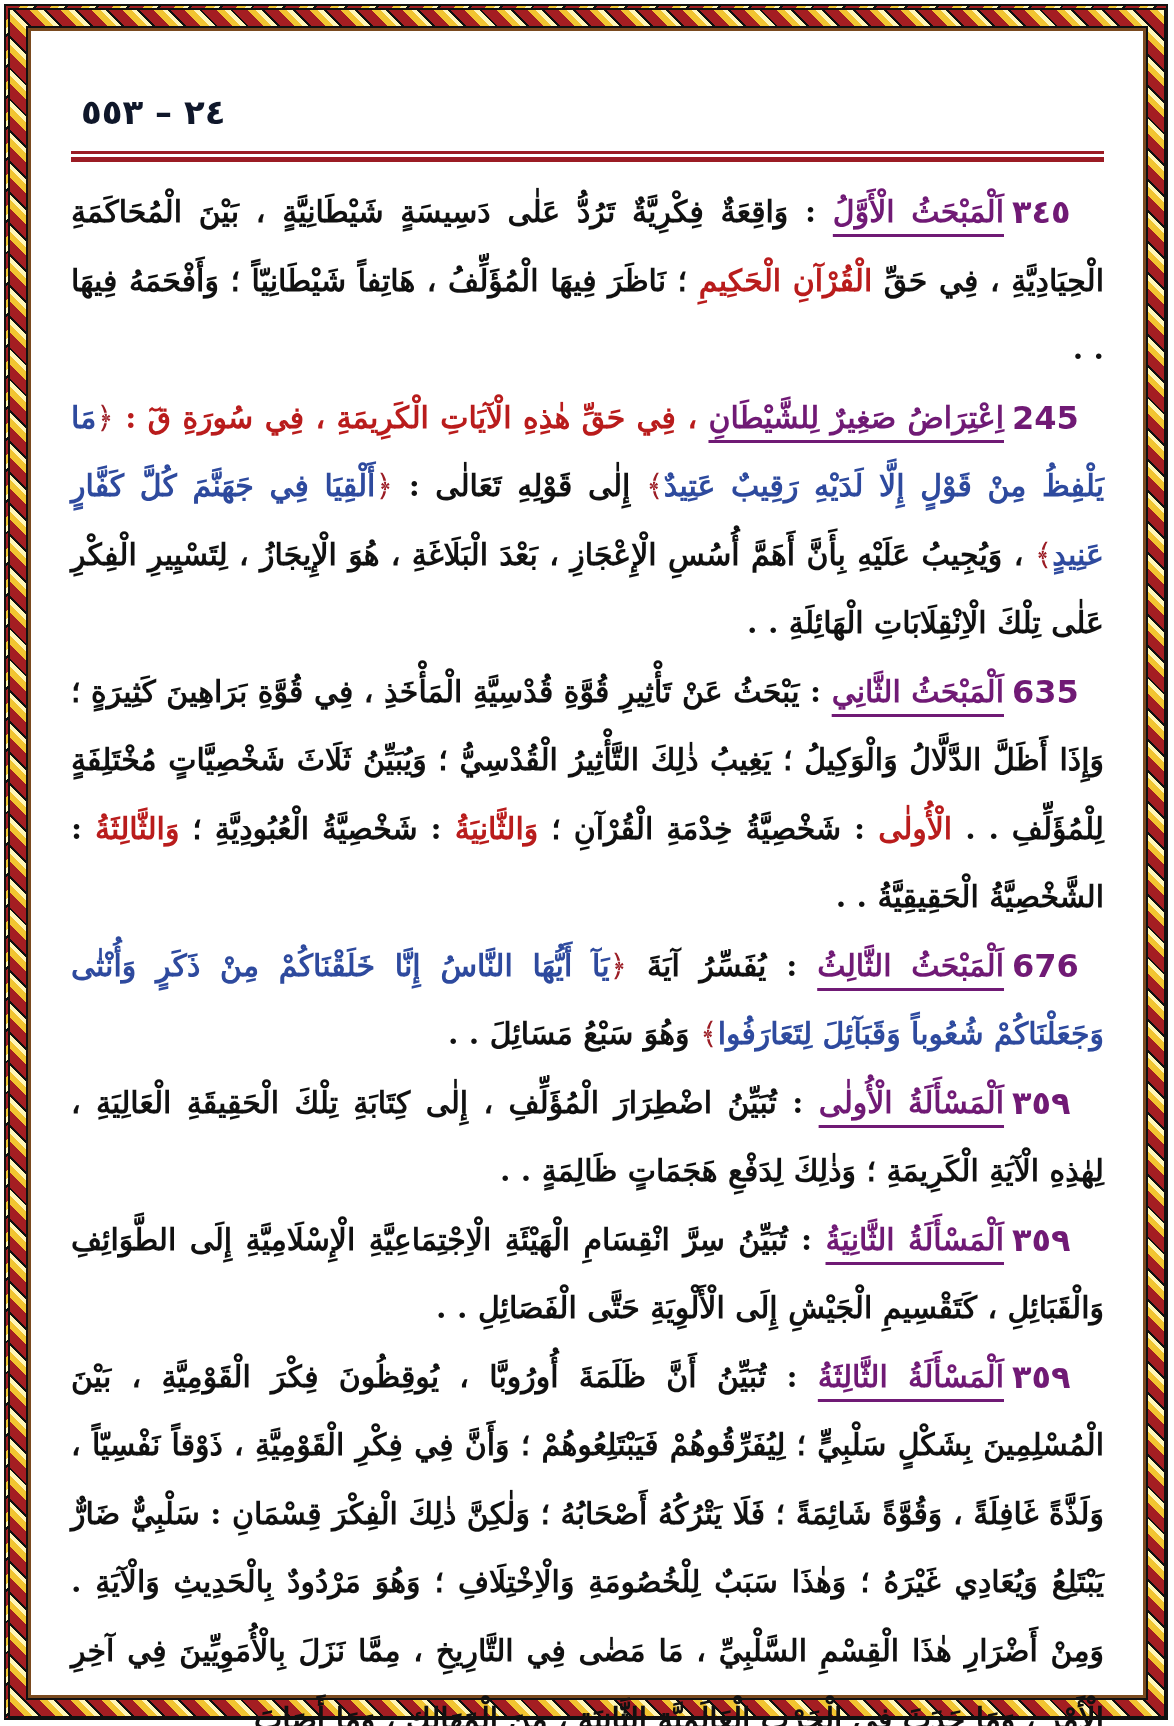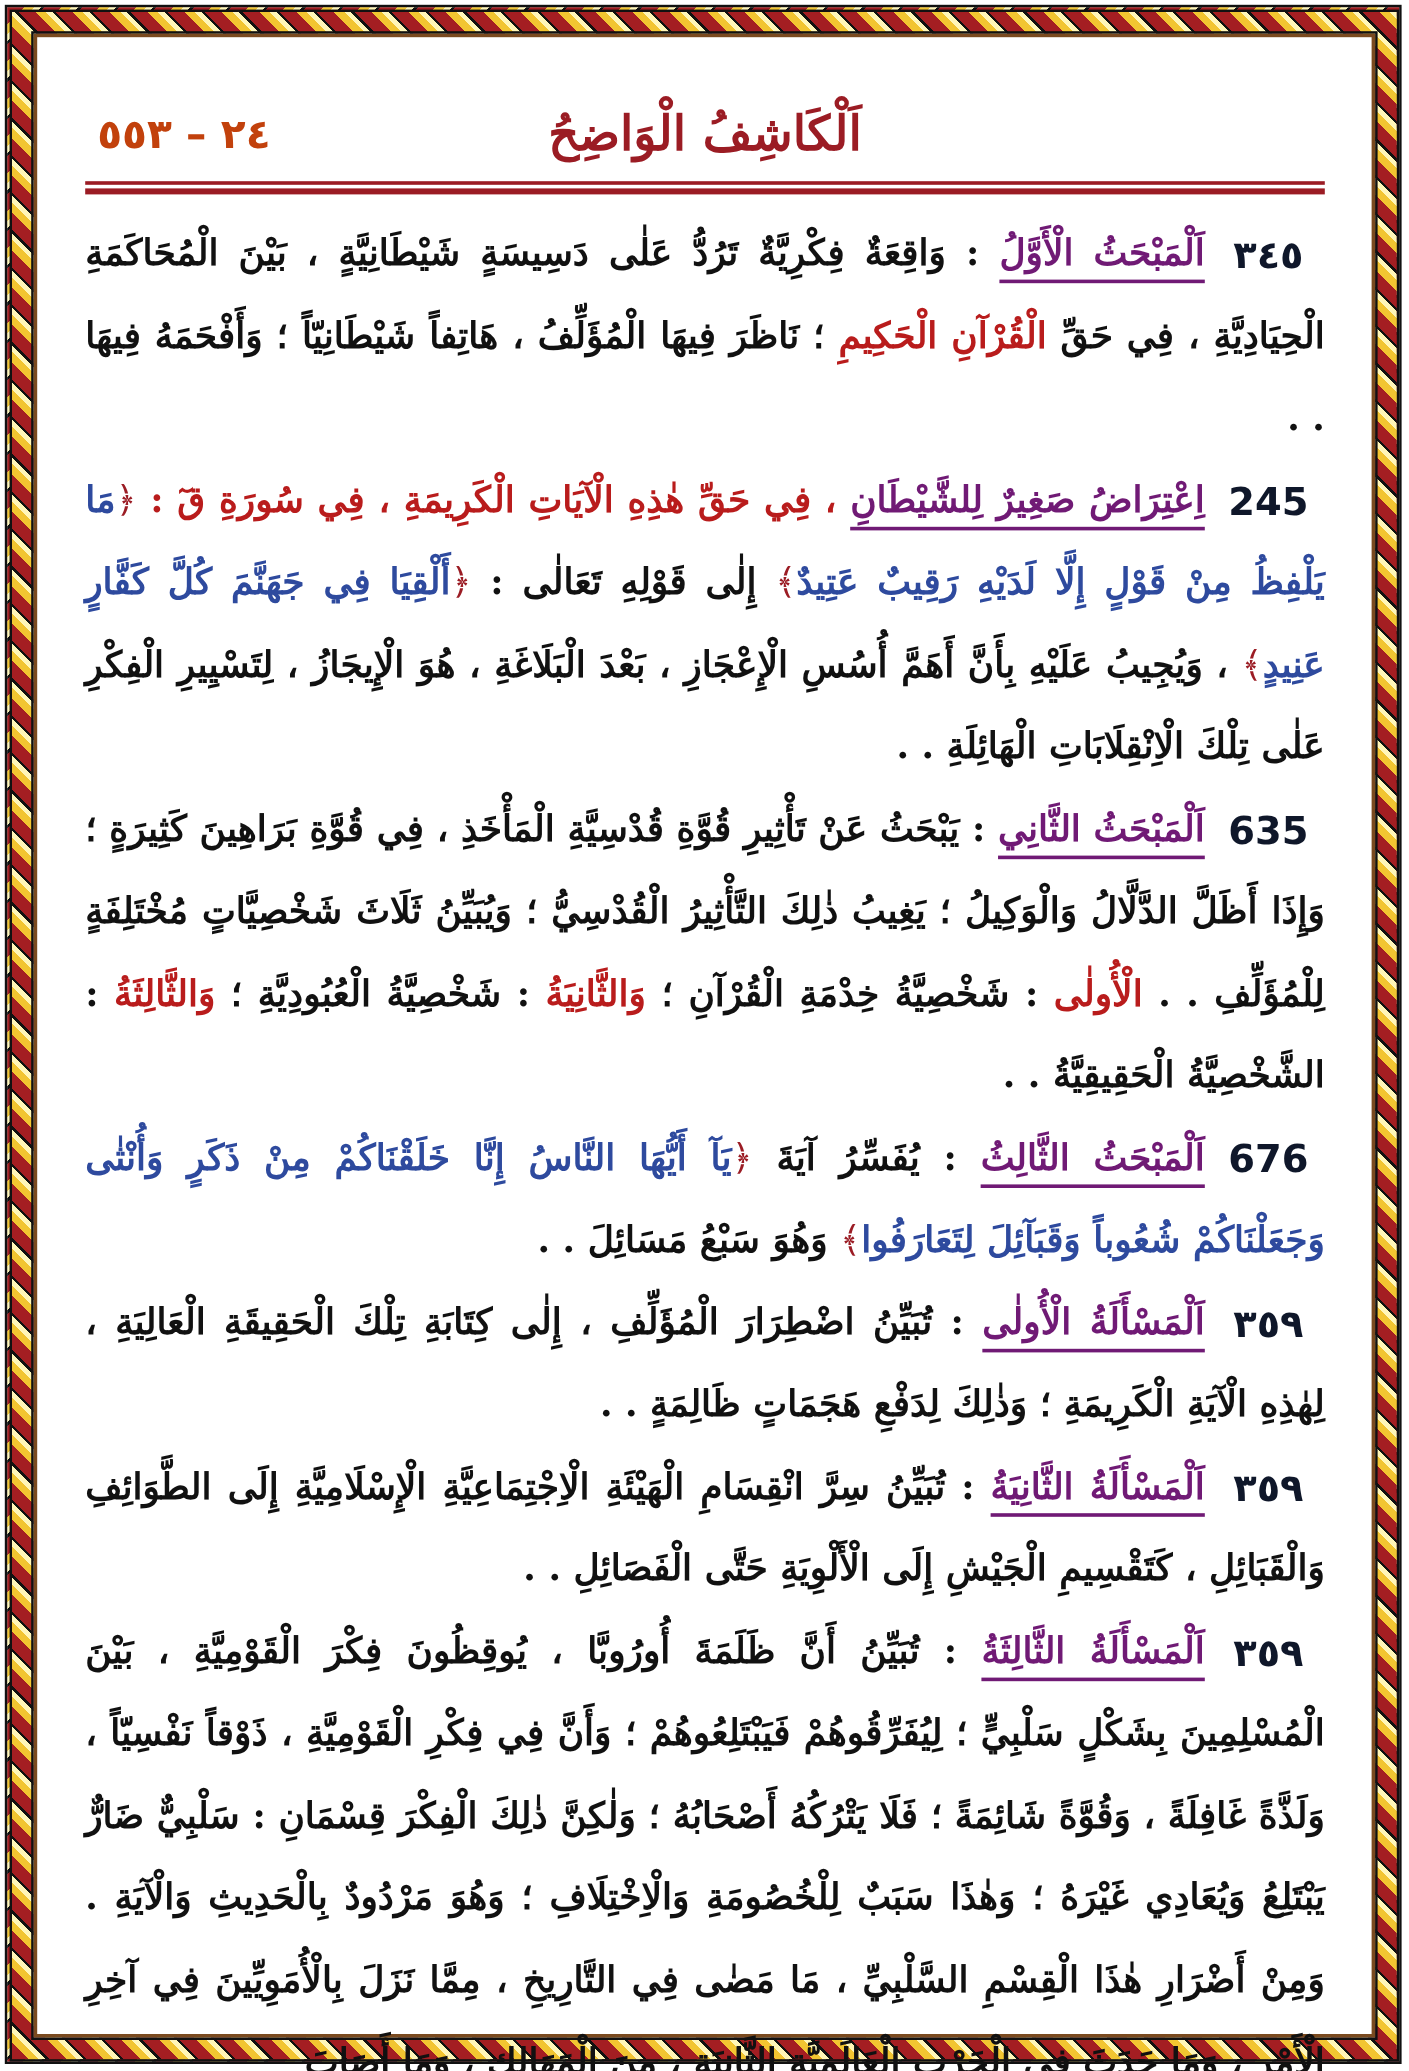--- a/index.html
+++ b/index.html
@@ -31,54 +31,53 @@
   .header {
     position: absolute; left: 0; right: 0; top: 88px; height: 60px;
   }
   .header-title {
     position: absolute; left: 0; right: 0; top: 0; text-align: center;
     font-family: "DejaVu Serif", serif; font-size: 40px; font-weight: bold; color: #9b1c24;
     direction: rtl;
   }
   .header-pages {
     position: absolute; left: 10px; top: 4px;
-    font-family: "DejaVu Sans", sans-serif; font-size: 34px; font-weight: bold; color: #c2410c;
+    font-family: "DejaVu Sans", sans-serif; font-size: 34px; font-weight: bold; color: #0f172a;
     direction: ltr;
   }
   .rule {
     position: absolute; left: 0; right: 0; top: 151px; height: 11px;
     border-top: 3px solid #9b1c24; border-bottom: 5px solid #9b1c24; box-sizing: border-box;
   }
   .content {
     position: absolute; left: 0; right: 0; top: 178px;
     direction: rtl; text-align: justify;
     font-family: "DejaVu Serif", serif; font-size: 30px; font-weight: bold;
     line-height: 68.5px; color: #111;
   }
   .entry { position: relative; padding-right: 100px; }
   .entry-num {
-    position: absolute; right: 2px; top: 0; width: 90px; text-align: center;
-    font-family: "DejaVu Sans", sans-serif; font-size: 32px; font-weight: bold; color: #0f172a;
+    position: absolute; right: 2px; top: 0; width: 90px; text-align: left;
+    font-family: "DejaVu Sans", sans-serif; font-size: 32px; font-weight: bold; color: #701a75;
   }
   .entry-body { margin-right: -100px; text-indent: 100px; }
   .heading { color: #701a75; text-decoration: underline; text-decoration-thickness: 3px; text-underline-offset: 12px; }
   .red { color: #b91c1c; }
   .quran { color: #2e4a9e; }
   .orn { color: #9b1c24; font-weight: normal; }
 </style>
 </head>
 <body>
 
 <div class="frame-outer"></div>
 <div class="frame-mid"></div>
 <div class="frame-inner"></div>
 
 <div class="page">
   <div class="header">
-    <div class="header-title">اَلْكَاشِفُ الْوَاضِحُ</div>
     <div class="header-pages">٢٤ – ٥٥٣</div>
   </div>
   <div class="rule"></div>
 
   <div class="content">
 
     <div class="entry">
       <span class="entry-num">٣٤٥</span>
       <div class="entry-body">
         <span class="heading">اَلْمَبْحَثُ الْأَوَّلُ</span><span> : </span><span>وَاقِعَةٌ فِكْرِيَّةٌ تَرُدُّ عَلٰى دَسِيسَةٍ شَيْطَانِيَّةٍ ، بَيْنَ الْمُحَاكَمَةِ الْحِيَادِيَّةِ ، فِي حَقِّ </span><span class="red">الْقُرْآنِ الْحَكِيمِ</span><span> ؛ نَاظَرَ فِيهَا الْمُؤَلِّفُ ، هَاتِفاً شَيْطَانِيّاً ؛ وَأَفْحَمَهُ فِيهَا . .</span>

